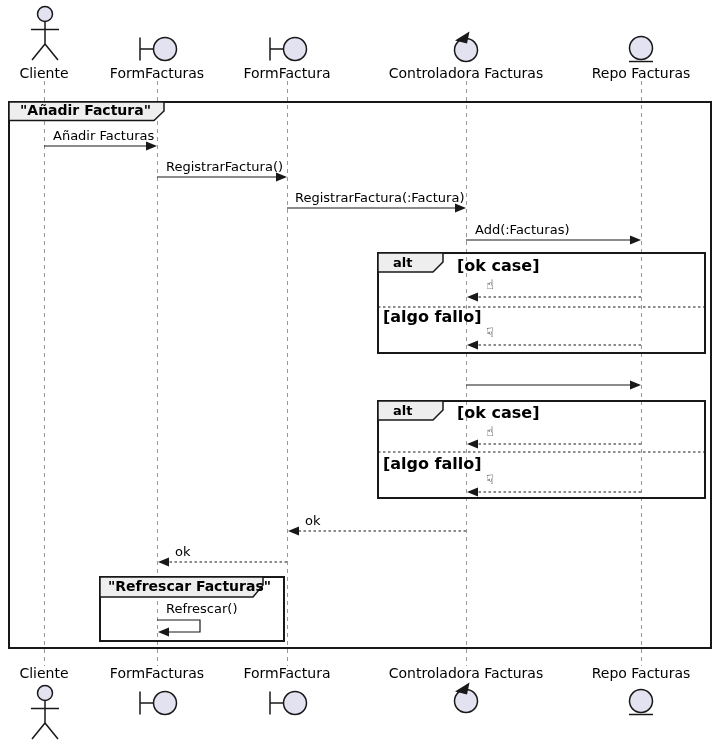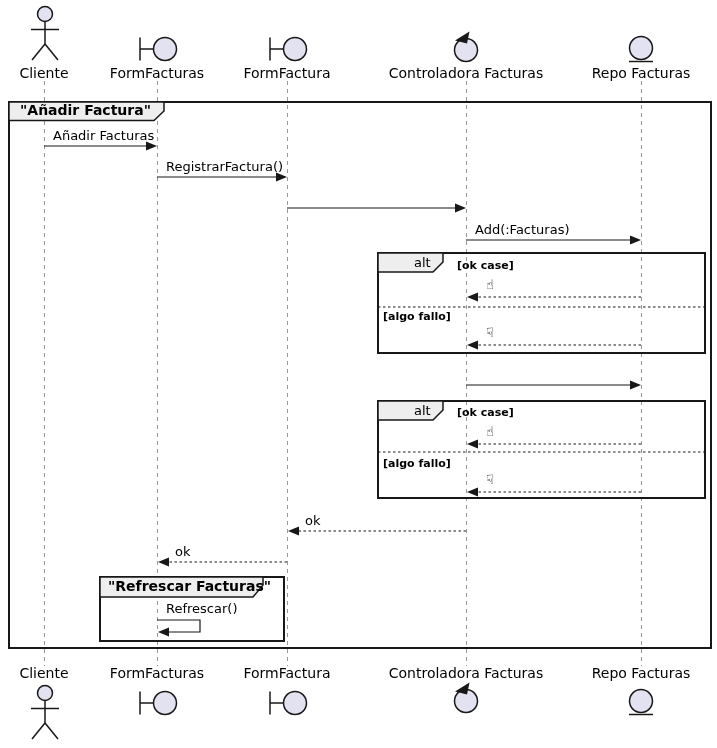--- a/index.html
+++ b/index.html
@@ -13,22 +13,22 @@
   .frame{fill:none;stroke:var(--stroke,#181818);stroke-width:2;}
   .tab{fill:var(--tabbg,#EEE);stroke:var(--stroke,#181818);stroke-width:1.5;}
   .msg{stroke:var(--stroke,#181818);stroke-width:1.2;fill:none;}
   .msgd{stroke-dasharray:2.5,2.5;}
   .hd{fill:var(--stroke,#181818);stroke:none;}
   .divl{stroke:var(--stroke,#181818);stroke-width:1;stroke-dasharray:2.5,2.5;fill:none;}
   
   .t{position:absolute;font-size:13px;color:#000;white-space:nowrap;line-height:15px;}
   .lbl{font-size:14px;}
   .ctr{transform:translateX(-50%);}
-  .b{font-weight:normal;margin-left:21px;}
-  .g{font-size:11px;font-weight:bold;}
+  .b{font-weight:bold;}
+  .g{font-size:16px;font-weight:bold;}
   .fr{font-size:14px;font-weight:bold;}
 </style>
 </head>
 <body>
 
 <div class="canvas">
 
   <svg width="717" height="748" viewBox="0 0 717 748">
 
     <g>
@@ -169,20 +169,21 @@
   <span class="t lbl ctr" style="left:157px;top:66px;">FormFacturas</span>
   <span class="t lbl ctr" style="left:287px;top:66px;">FormFactura</span>
   <span class="t lbl ctr" style="left:466px;top:66px;">Controladora Facturas</span>
   <span class="t lbl ctr" style="left:641px;top:66px;">Repo Facturas</span>
 
   <span class="t fr" style="left:20px;top:103px;">"Añadir Factura"</span>
   <span class="t fr" style="left:108px;top:579px;">"Refrescar Facturas"</span>
 
   <span class="t" style="left:53px;top:128px;">Añadir Facturas</span>
   <span class="t" style="left:166px;top:159px;">RegistrarFactura()</span>
+  <span class="t" style="left:295px;top:190px;">RegistrarFactura(:Factura)</span>
   <span class="t" style="left:475px;top:222px;">Add(:Facturas)</span>
   <span class="t" style="left:305px;top:513px;">ok</span>
   <span class="t" style="left:175px;top:544px;">ok</span>
   <span class="t" style="left:166px;top:601px;">Refrescar()</span>
 
   <span class="t b" style="left:393px;top:255px;">alt</span>
   <span class="t g" style="left:457px;top:258px;">[ok case]</span>
   <span class="t ctr" style="left:490px;top:277px;">☝</span>
   <span class="t g" style="left:383px;top:309px;">[algo fallo]</span>
   <span class="t ctr" style="left:490px;top:325px;">☟</span>

